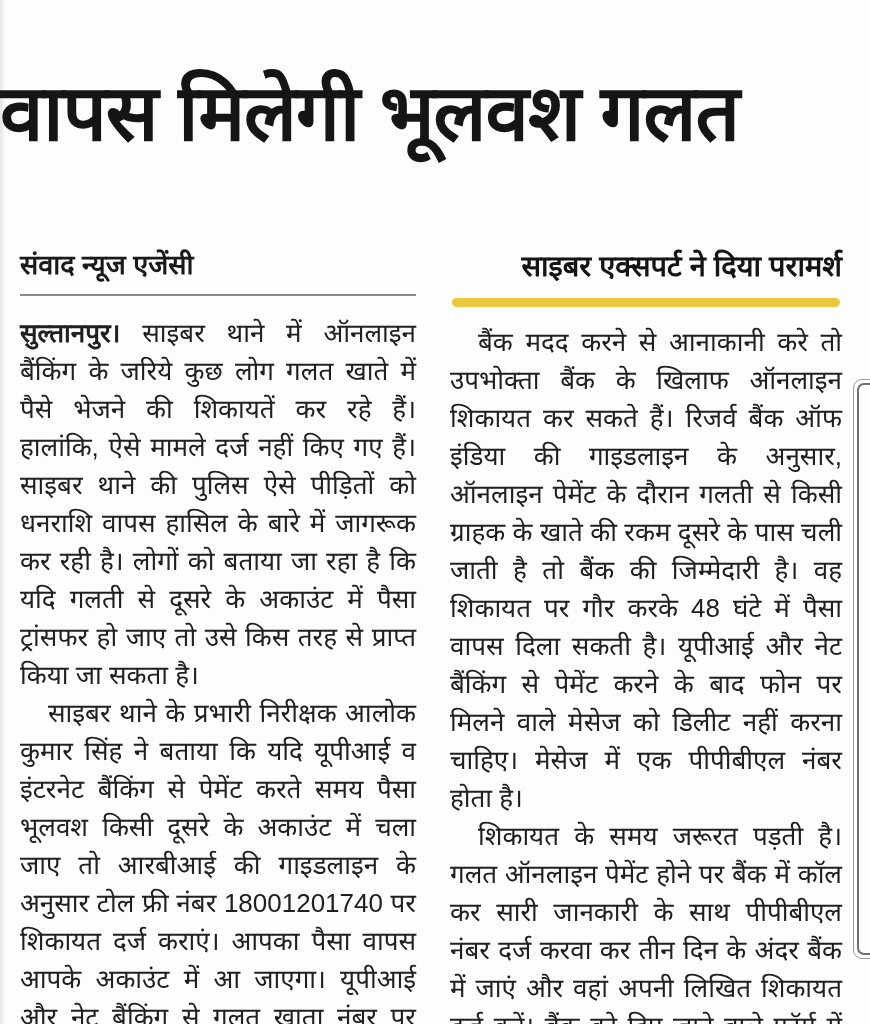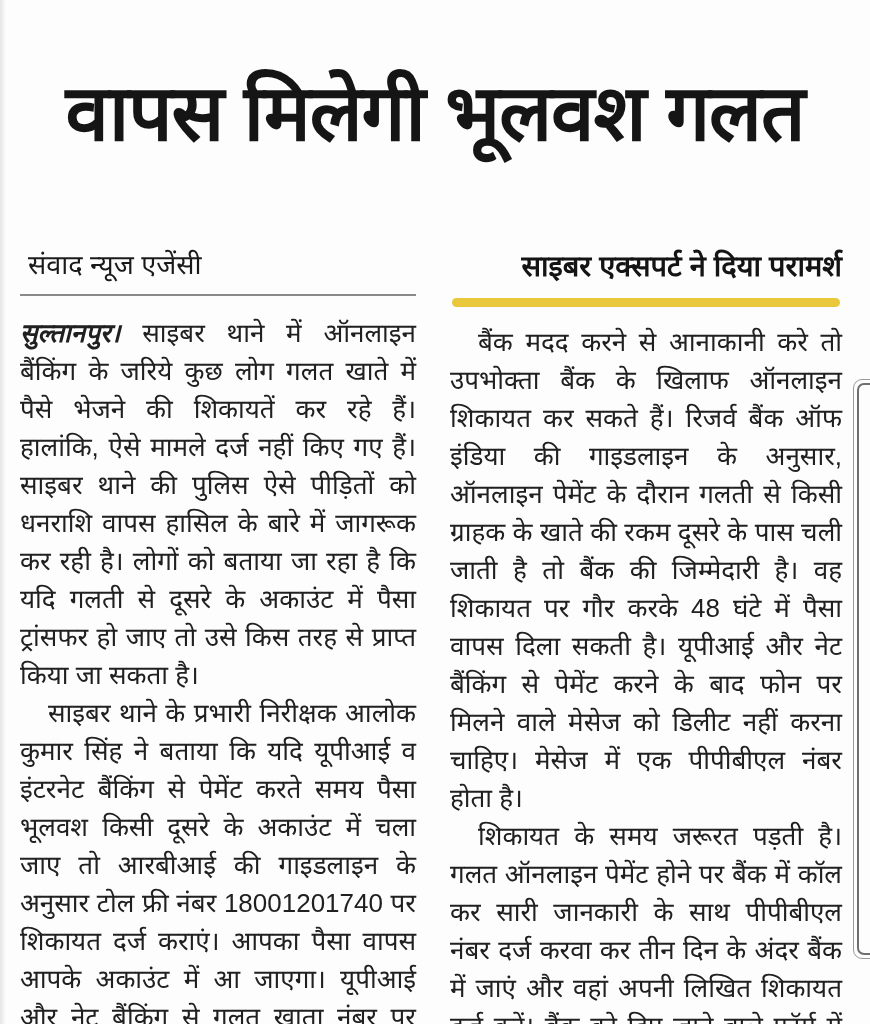--- a/index.html
+++ b/index.html
@@ -21,44 +21,42 @@
     left: 0; top: 0;
     width: 6px; height: 1024px;
     background: linear-gradient(to right, rgba(120,120,120,0.18), rgba(120,120,120,0));
     pointer-events: none;
   }
   .headline {
     position: absolute;
     top: 8px;
     left: 0;
     width: 870px;
-    text-align: center;
     font-weight: bold;
     color: #151515;
     font-size: 78px;
     line-height: 106px;
     letter-spacing: -1px;
   }
   .content {
     position: absolute;
     top: 243px;
     left: 20px;
     width: 822px;
     display: flex;
     gap: 34px;
   }
   .col { box-sizing: border-box; }
   .col-left  { width: 396px; }
   .col-right { width: 392px; }
   .byline {
     font-size: 27px;
-    font-weight: normal;
+    font-weight: bold;
     color: #1a1a1a;
     padding-top: 2px;
-    margin-left: 8px;
   }
   .byline-rule {
     height: 2px;
     background: #8a8a8a;
     margin: 12px 0 18px 0;
   }
   .subhead {
     font-size: 29px;
     font-weight: bold;
     text-align: right;
@@ -72,21 +70,21 @@
     background: #e9c83c; 
   }
   p.body-para {
     margin: 0;
     font-size: 26px;
     line-height: 38px;
     text-align: justify;
     color: #202020;
   }
   p.indented { text-indent: 28px; }
-  .dateline { font-weight: bold; font-style: italic; }
+  .dateline { font-weight: bold; }
   
   .cutoff-box {
     position: absolute;
     left: 853px;
     top: 379px;
     width: 60px;
     height: 578px;
     border: 1px solid #9a9a9a;
     border-radius: 9px 0 0 9px;
     background: #fdfdfd;

